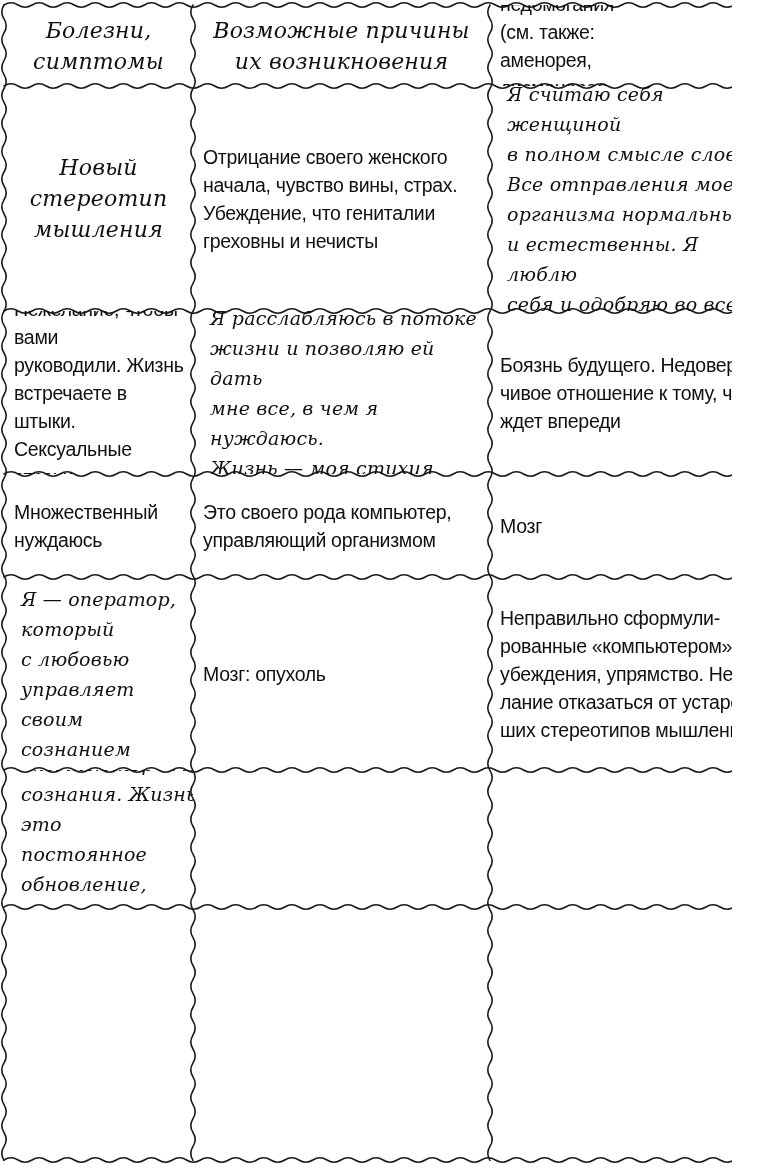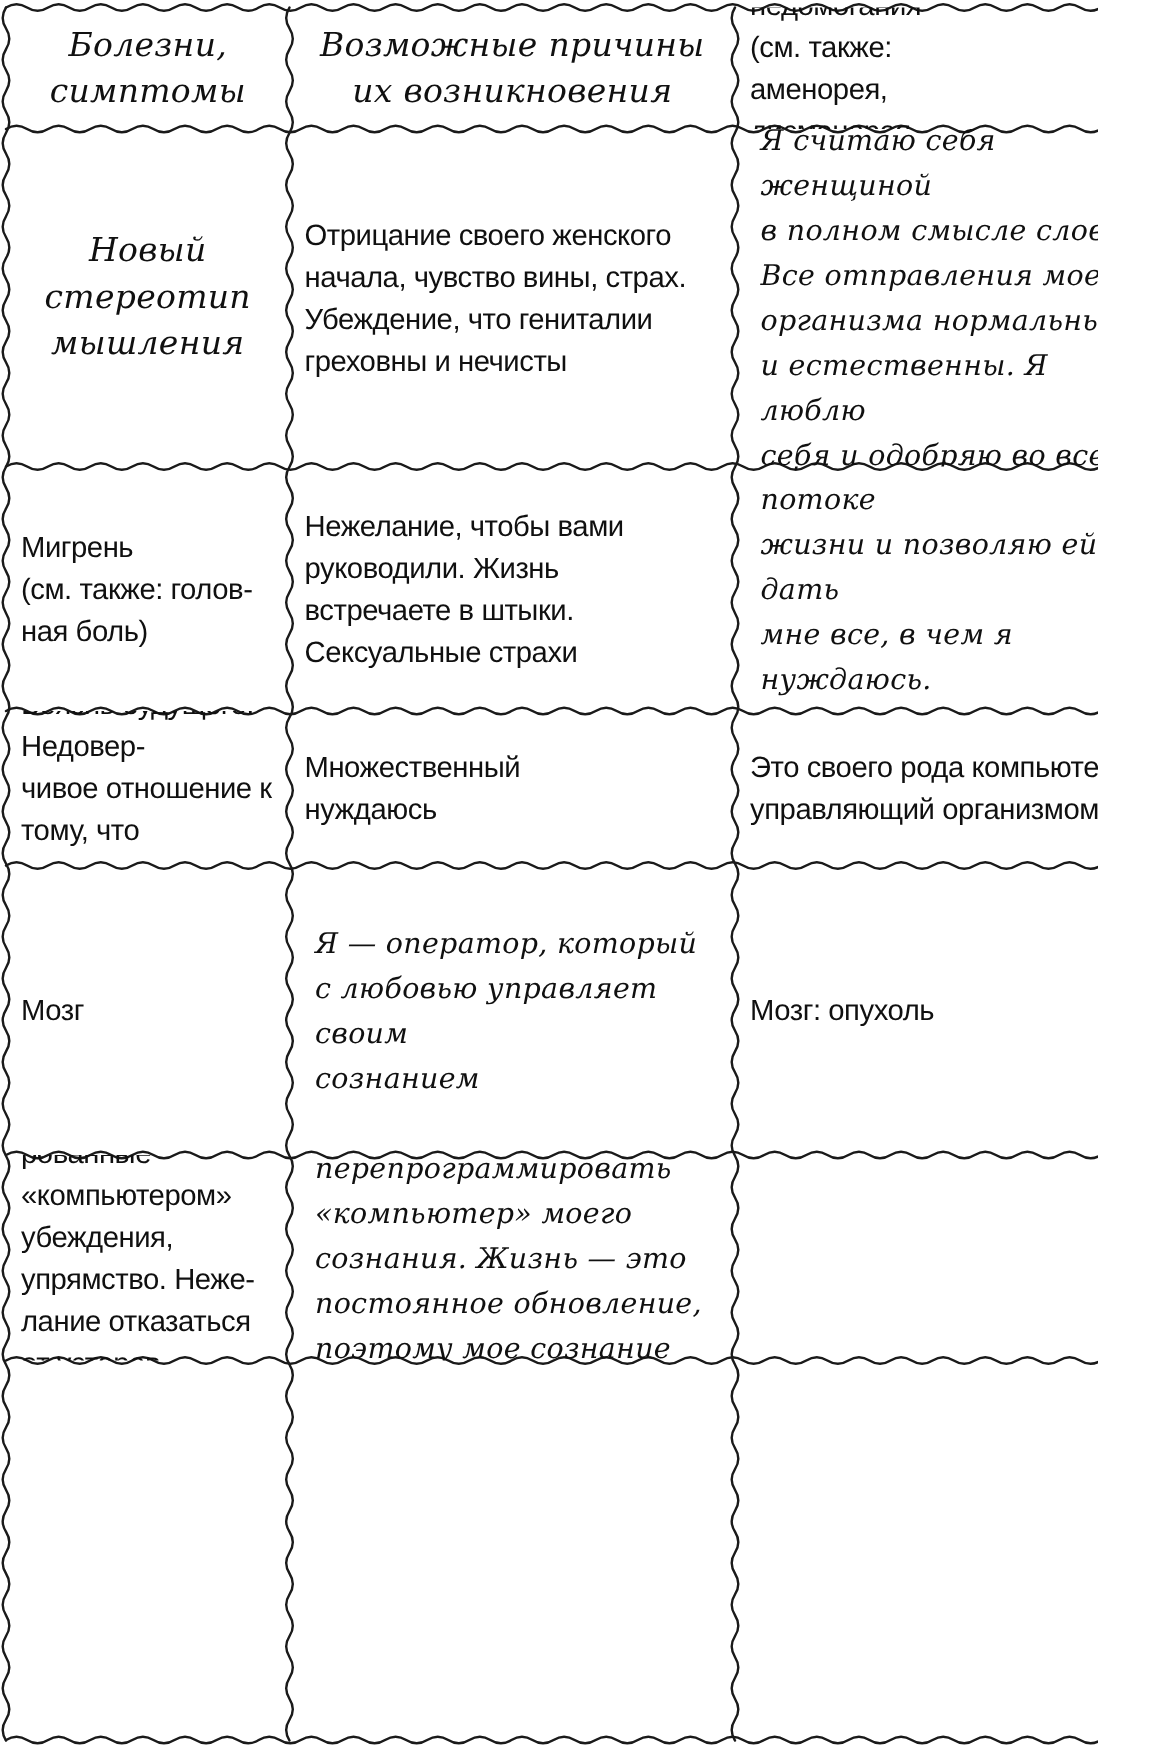--- a/index.html
+++ b/index.html
@@ -122,25 +122,20 @@
     </div>
     <div class="cell script col3">
       <span class="cell-text">Я считаю себя женщиной
 в полном смысле слова.
 Все отправления моего
 организма нормальны
 и естественны. Я люблю
 себя и одобряю во всем</span>
     </div>
 
-    <div class="cell sans col1">
-      <span class="cell-text">Мигрень
-(см. также: голов-
-ная боль)</span>
-    </div>
     <div class="cell sans col2">
       <span class="cell-text">Нежелание, чтобы вами
 руководили. Жизнь
 встречаете в штыки.
 Сексуальные страхи</span>
     </div>
     <div class="cell script col3">
       <span class="cell-text">Я расслабляюсь в потоке
 жизни и позволяю ей дать
 мне все, в чем я нуждаюсь.

